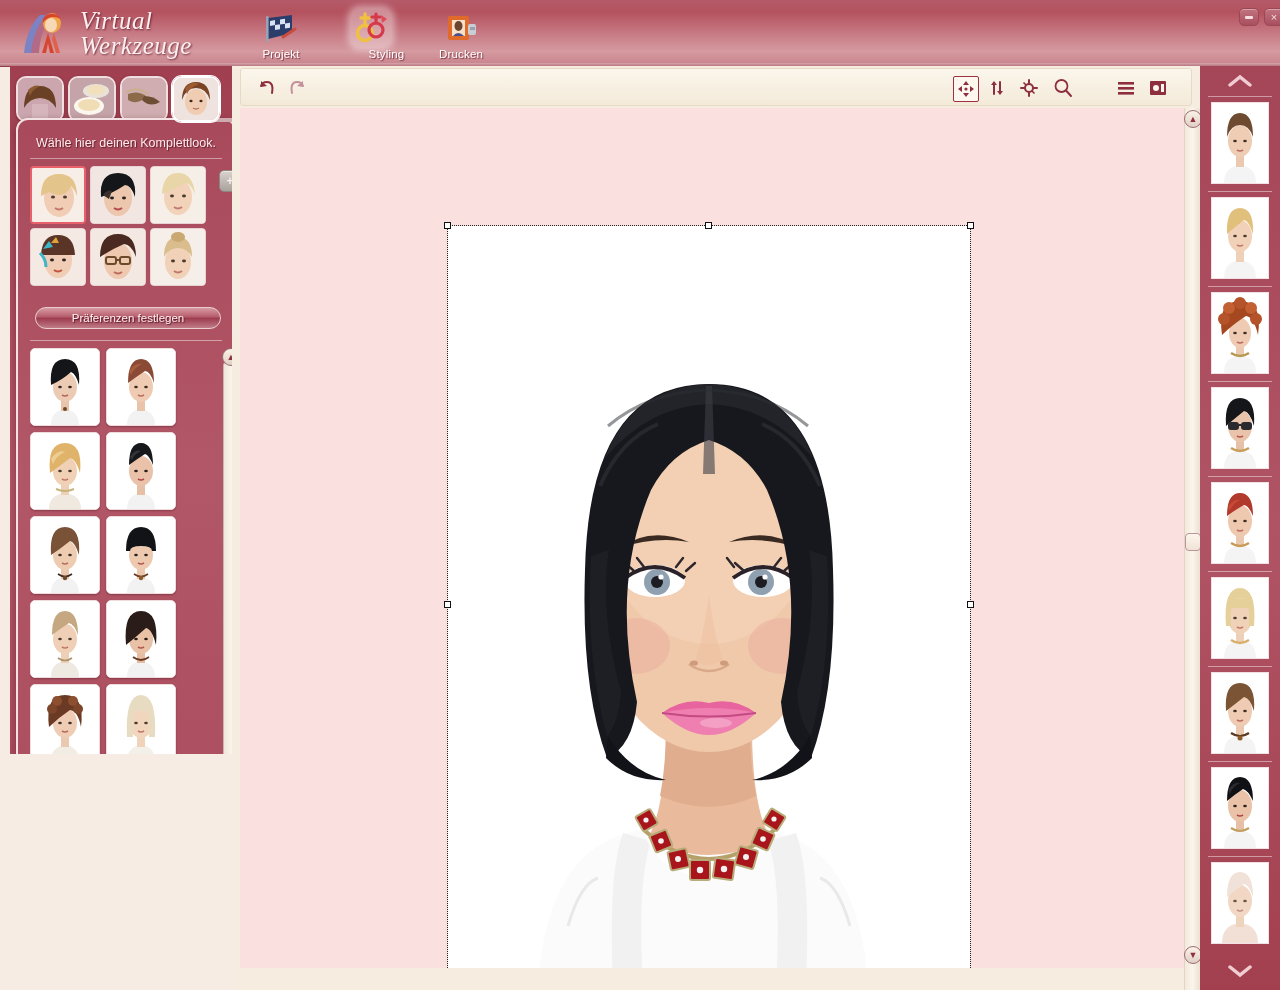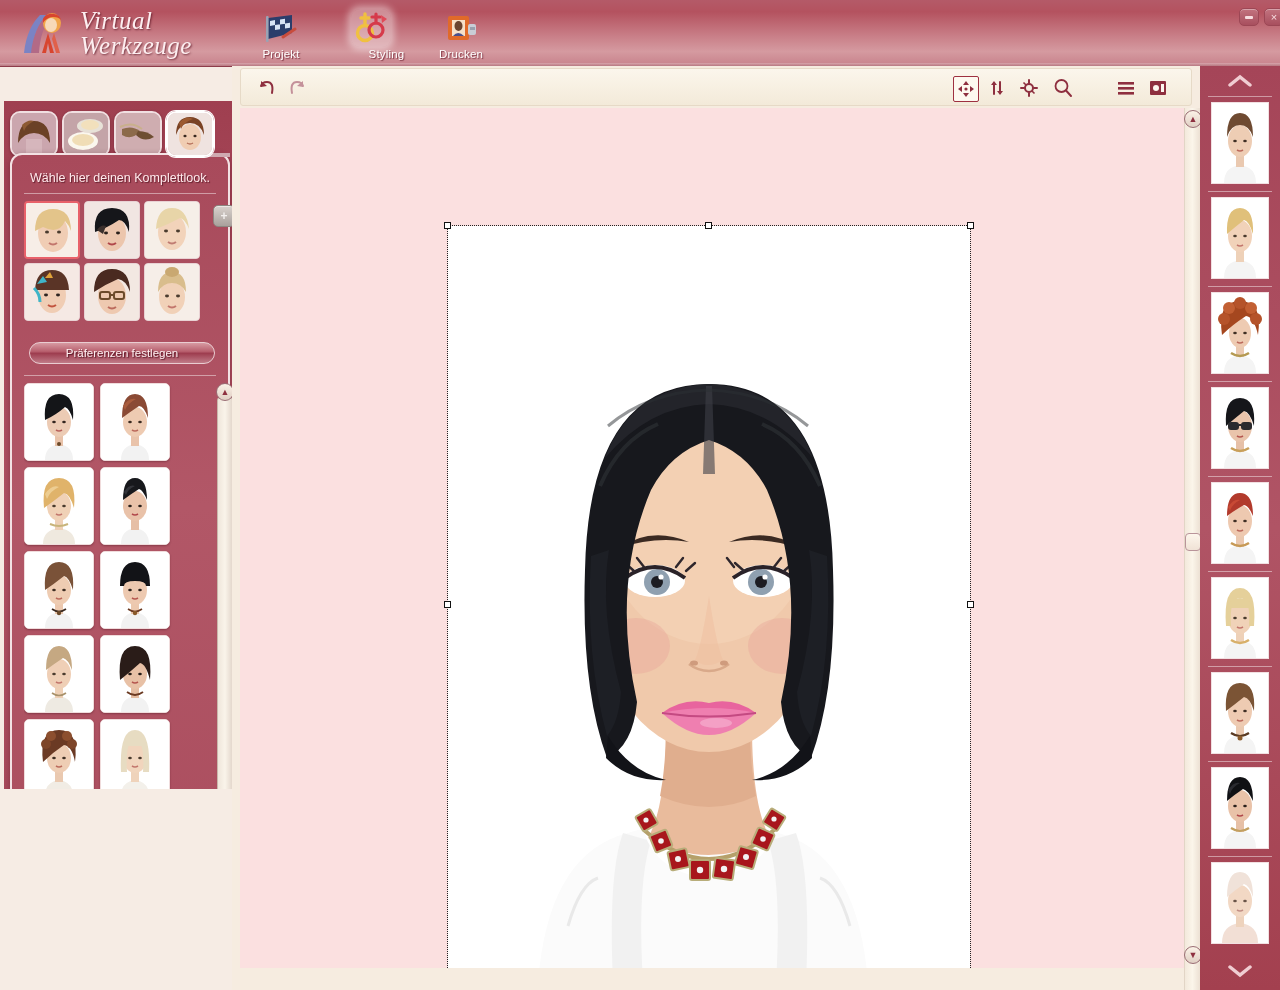--- a/index.html
+++ b/index.html
@@ -58,24 +58,23 @@
     background:linear-gradient(to bottom,#c2737f,#a84f5e);
     border:1px solid #9c4755;
     display:flex;align-items:center;justify-content:center;
     color:#f7dde0;font-size:11px;line-height:1;
     box-shadow:inset 0 1px 0 rgba(255,255,255,.35);
   }
   .wbtn .mindash{display:block;width:8px;height:3px;background:#f7dde0;border-radius:1px;}
 
   
   .leftpanel{
-    position:absolute;left:4px;top:66px;width:232px;height:688px;
+    position:absolute;left:10px;top:66px;width:232px;height:688px;
     background:linear-gradient(to bottom,#9f3f50 0%,#a8495a 25%,#b05364 60%,#a94b5c 100%);
     overflow:hidden;
-    margin-top:35px;
   }
   .cat-tabs{position:absolute;left:6px;top:10px;width:220px;height:48px;display:flex;gap:4px;}
   .cat-tab{
     width:48px;height:46px;border-radius:10px;
     background:linear-gradient(to bottom,#d2a3ab,#b98e96);
     border:2px solid #f0dfe1;box-sizing:border-box;overflow:hidden;position:relative;
     box-shadow:0 1px 3px rgba(60,10,20,.45);
   }
   .cat-tab.active{
     border-color:#ffffff;background:linear-gradient(to bottom,#e7cfd3,#cfa9b0);

